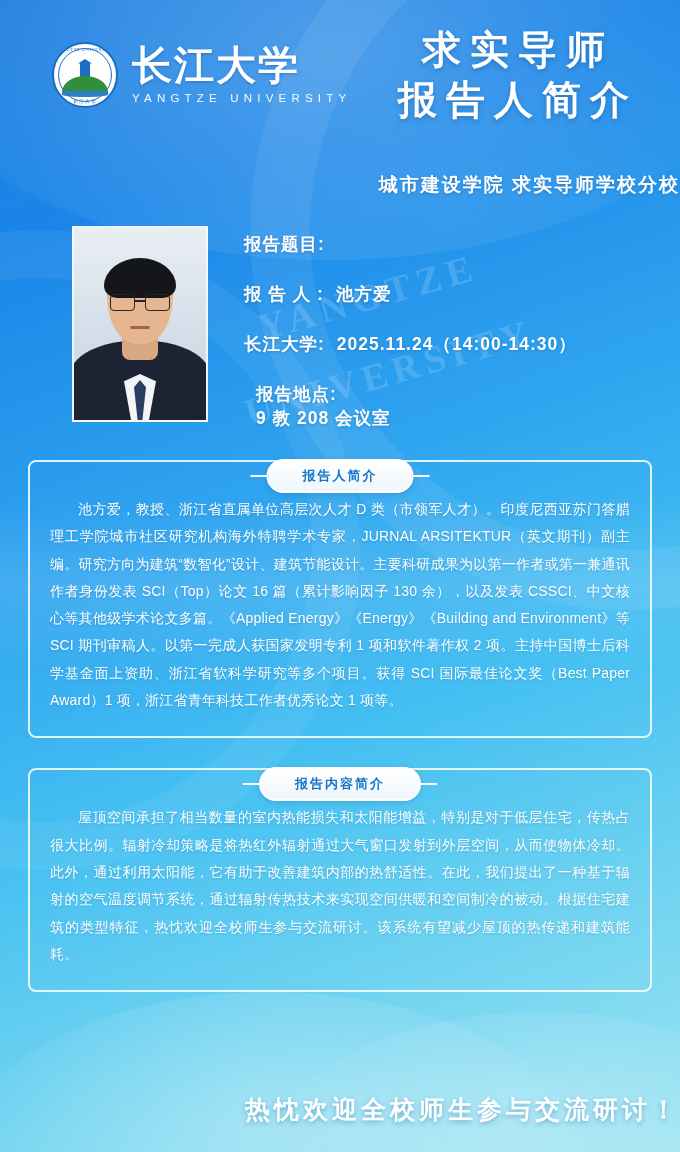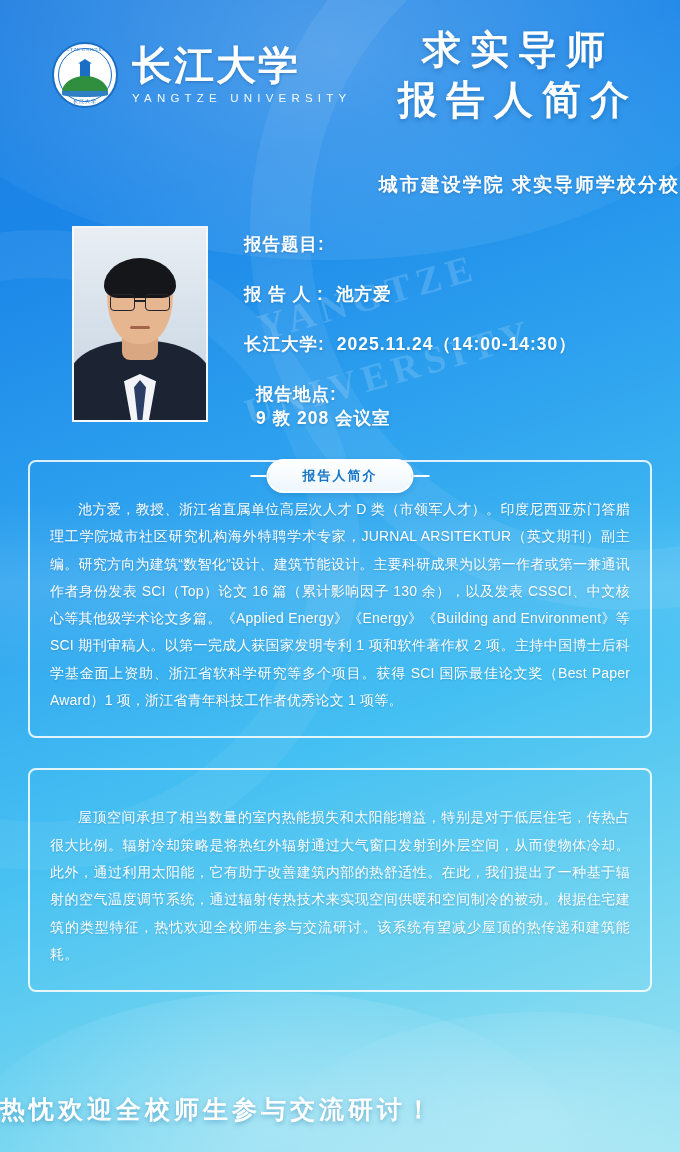--- a/index.html
+++ b/index.html
@@ -390,21 +390,21 @@
   }
   .sec-body p {
     margin: 0;
     text-indent: 2em;
   }
 
   .footer {
     position: absolute;
     left: 0; right: 0;
     bottom: 26px;
-    text-align: left;
+    text-align: right;
     font-family: "Liberation Serif", serif;
     font-size: 25px;
     font-weight: bold;
     color: #ffffff;
     letter-spacing: 4px;
     text-shadow: 0 2px 5px rgba(0,80,140,0.35);
   }
 </style>
 </head>
 <body>
@@ -475,20 +475,21 @@
   </div>
 
   <div class="section">
     <div class="sec-head">报告人简介<span class="deco-l"></span><span class="deco-r"></span></div>
     <div class="sec-body">
       <p>池方爱，教授、浙江省直属单位高层次人才 D 类（市领军人才）。印度尼西亚苏门答腊理工学院城市社区研究机构海外特聘学术专家，JURNAL ARSITEKTUR（英文期刊）副主编。研究方向为建筑“数智化”设计、建筑节能设计。主要科研成果为以第一作者或第一兼通讯作者身份发表 SCI（Top）论文 16 篇（累计影响因子 130 余），以及发表 CSSCI、中文核心等其他级学术论文多篇。《Applied Energy》《Energy》《Building and Environment》等 SCI 期刊审稿人。以第一完成人获国家发明专利 1 项和软件著作权 2 项。主持中国博士后科学基金面上资助、浙江省软科学研究等多个项目。获得 SCI 国际最佳论文奖（Best Paper Award）1 项，浙江省青年科技工作者优秀论文 1 项等。</p>
     </div>
   </div>
 
   <div class="section">
+    <div class="sec-head">报告内容简介<span class="deco-l"></span><span class="deco-r"></span></div>
     <div class="sec-body">
       <p>屋顶空间承担了相当数量的室内热能损失和太阳能增益，特别是对于低层住宅，传热占很大比例。辐射冷却策略是将热红外辐射通过大气窗口发射到外层空间，从而使物体冷却。此外，通过利用太阳能，它有助于改善建筑内部的热舒适性。在此，我们提出了一种基于辐射的空气温度调节系统，通过辐射传热技术来实现空间供暖和空间制冷的被动。根据住宅建筑的类型特征，热忱欢迎全校师生参与交流研讨。该系统有望减少屋顶的热传递和建筑能耗。</p>
     </div>
   </div>
 
   <div class="footer">热忱欢迎全校师生参与交流研讨！</div>
 
 </div>
 
 </body></html>

